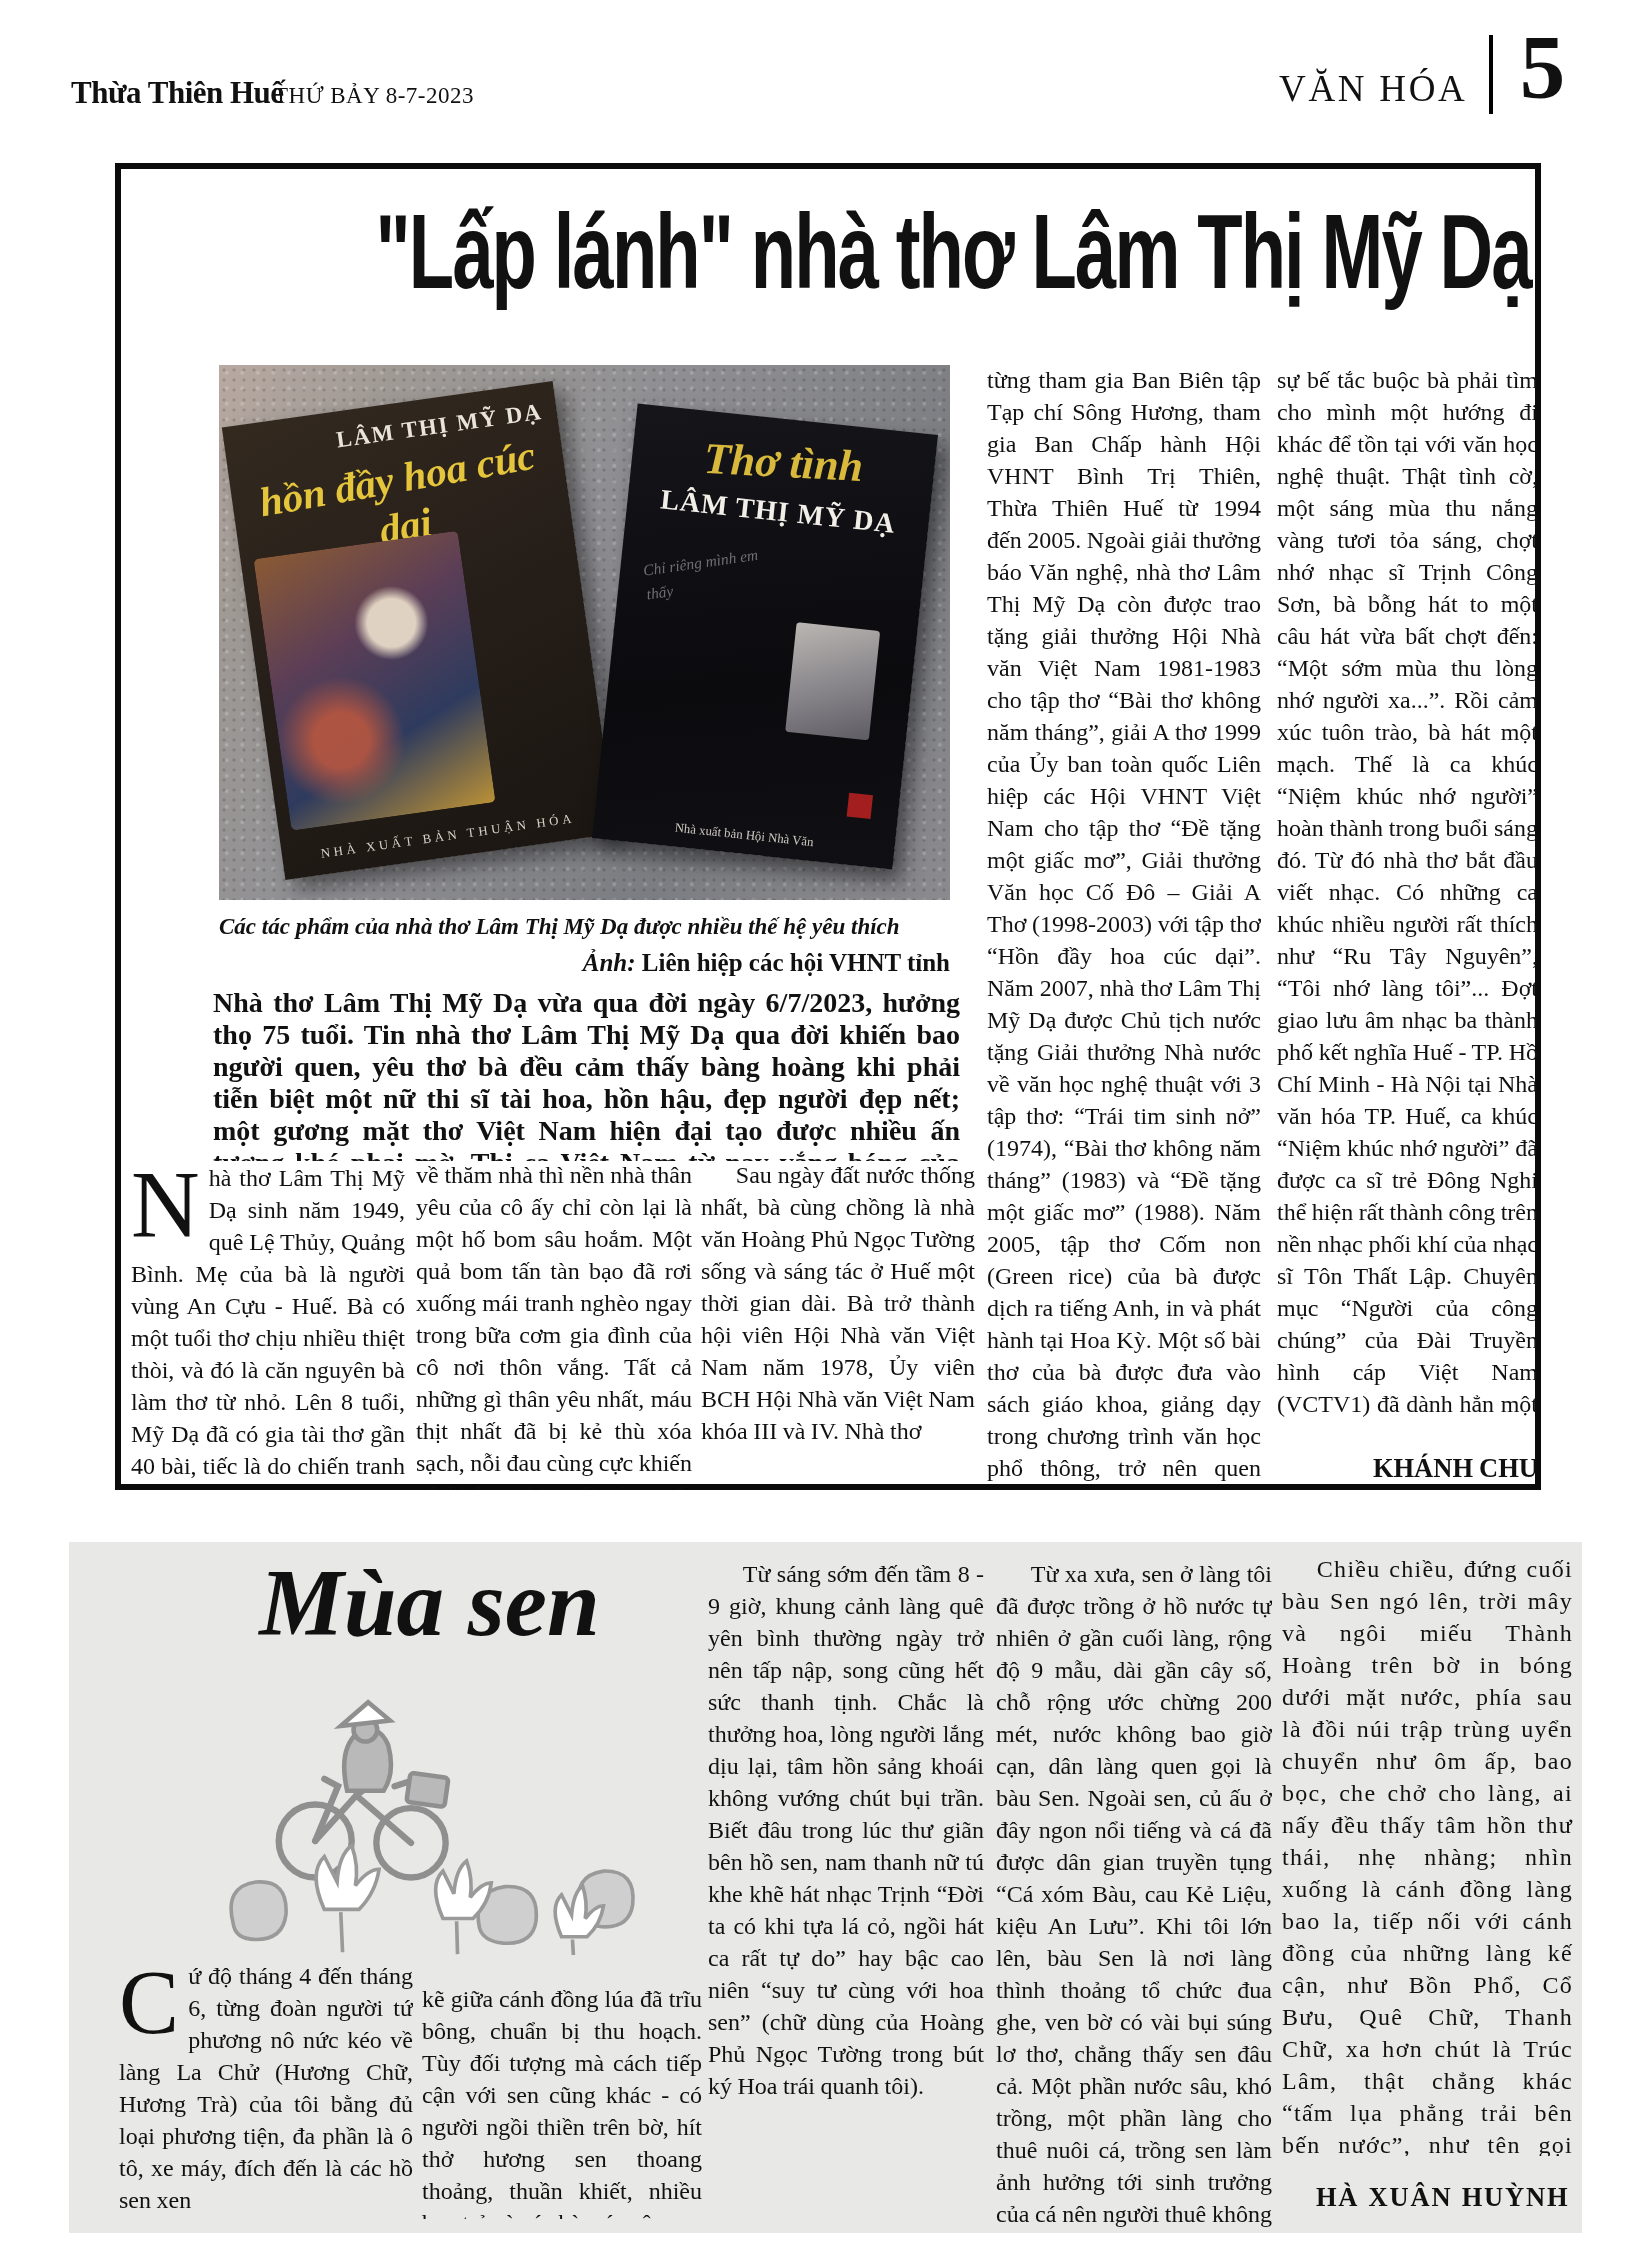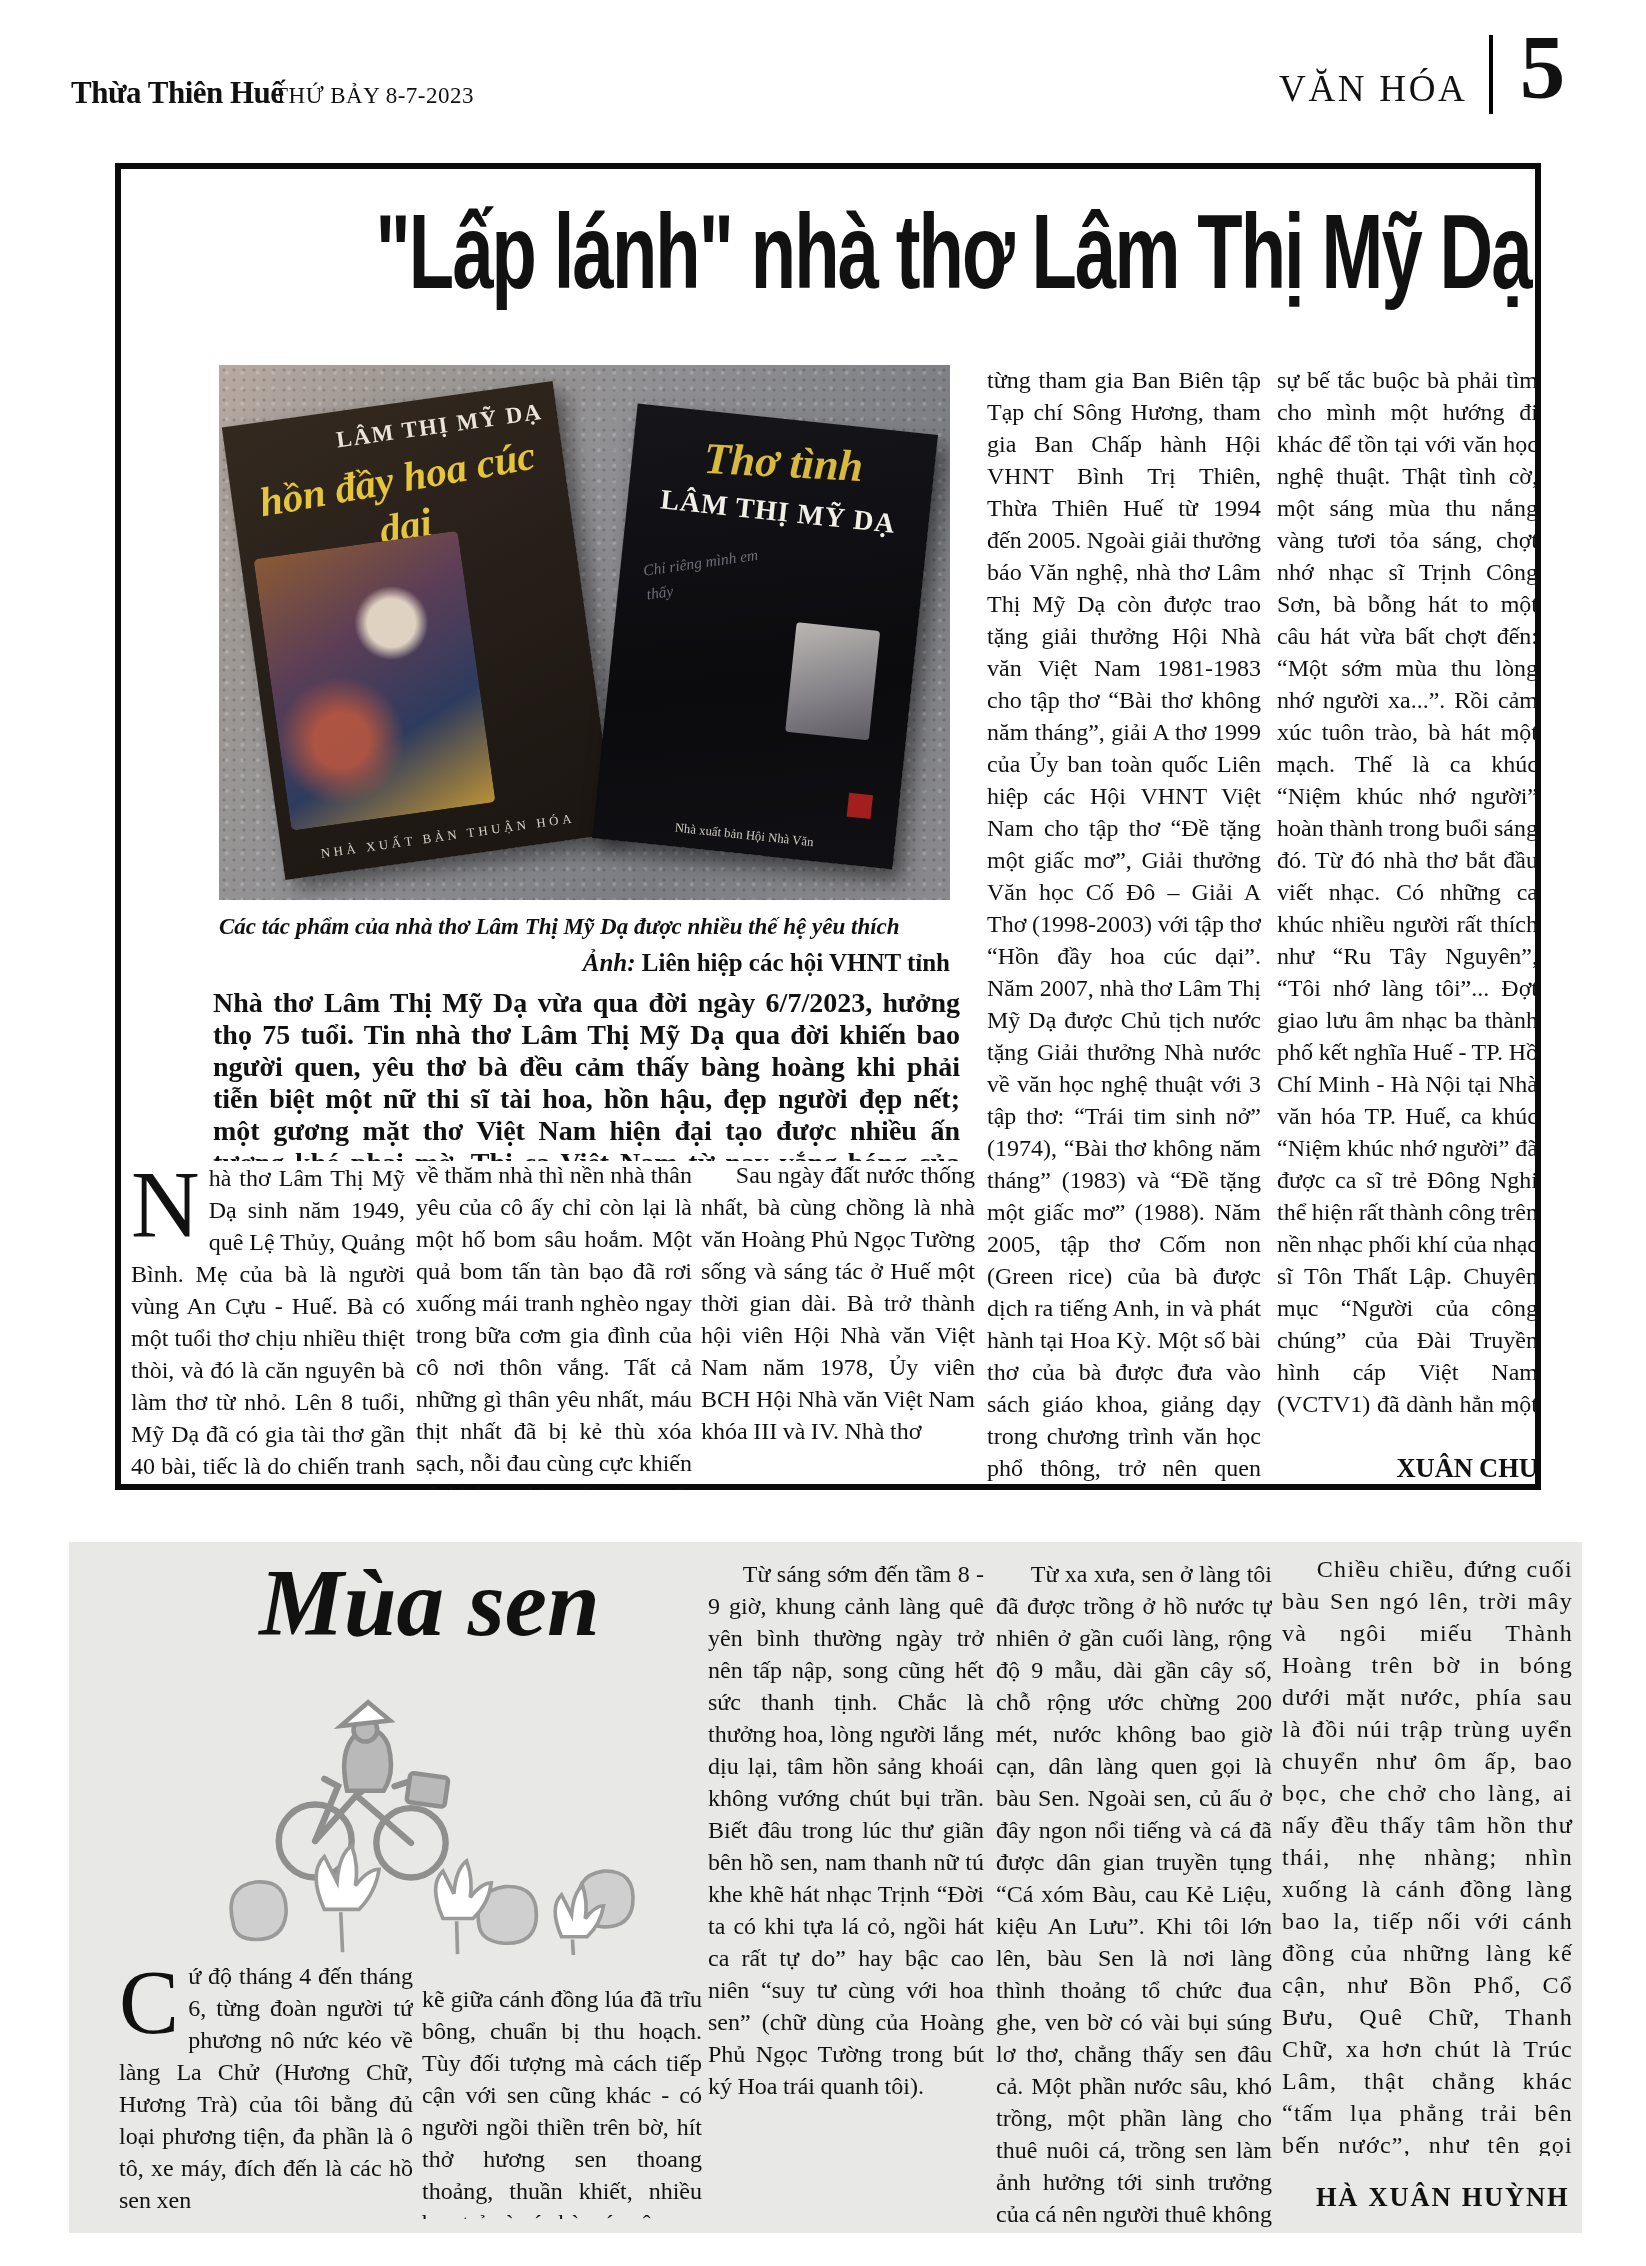--- a/index.html
+++ b/index.html
@@ -127,21 +127,21 @@
   </div>
   <div class="abs body-col" style="left:987px;top:364px;width:274px;height:1124px;">
     <p>từng tham gia Ban Biên tập Tạp chí Sông Hương, tham gia Ban Chấp hành Hội VHNT Bình Trị Thiên, Thừa Thiên Huế từ 1994 đến 2005. Ngoài giải thưởng báo Văn nghệ, nhà thơ Lâm Thị Mỹ Dạ còn được trao tặng giải thưởng Hội Nhà văn Việt Nam 1981-1983 cho tập thơ “Bài thơ không năm tháng”, giải A thơ 1999 của Ủy ban toàn quốc Liên hiệp các Hội VHNT Việt Nam cho tập thơ “Đề tặng một giấc mơ”, Giải thưởng Văn học Cố Đô – Giải A Thơ (1998-2003) với tập thơ “Hồn đầy hoa cúc dại”. Năm 2007, nhà thơ Lâm Thị Mỹ Dạ được Chủ tịch nước tặng Giải thưởng Nhà nước về văn học nghệ thuật với 3 tập thơ: “Trái tim sinh nở” (1974), “Bài thơ không năm tháng” (1983) và “Đề tặng một giấc mơ” (1988). Năm 2005, tập thơ Cốm non (Green rice) của bà được dịch ra tiếng Anh, in và phát hành tại Hoa Kỳ. Một số bài thơ của bà được đưa vào sách giáo khoa, giảng dạy trong chương trình văn học phổ thông, trở nên quen thuộc với nhiều thế hệ độc giả.</p>
 
   </div>
   <div class="abs body-col" style="left:1277px;top:364px;width:261px;height:1124px;">
     <div style="height:1060px;overflow:hidden;">
       <p>sự bế tắc buộc bà phải tìm cho mình một hướng đi khác để tồn tại với văn học nghệ thuật. Thật tình cờ, một sáng mùa thu nắng vàng tươi tỏa sáng, chợt nhớ nhạc sĩ Trịnh Công Sơn, bà bỗng hát to một câu hát vừa bất chợt đến: “Một sớm mùa thu lòng nhớ người xa...”. Rồi cảm xúc tuôn trào, bà hát một mạch. Thế là ca khúc “Niệm khúc nhớ người” hoàn thành trong buổi sáng đó. Từ đó nhà thơ bắt đầu viết nhạc. Có những ca khúc nhiều người rất thích như “Ru Tây Nguyên”, “Tôi nhớ làng tôi”... Đợt giao lưu âm nhạc ba thành phố kết nghĩa Huế - TP. Hồ Chí Minh - Hà Nội tại Nhà văn hóa TP. Huế, ca khúc “Niệm khúc nhớ người” đã được ca sĩ trẻ Đông Nghi thể hiện rất thành công trên nền nhạc phối khí của nhạc sĩ Tôn Thất Lập. Chuyên mục “Người của công chúng” của Đài Truyền hình cáp Việt Nam (VCTV1) đã dành hẳn một chương trình giới thiệu một số nhạc phẩm của bà, trong đó có ca khúc “Tôi nhớ làng tôi” do NSND Quang Thọ trình diễn,... Bà đã từng có ý định sẽ làm một CD cho những ca khúc của mình.</p>
 
     </div>
-    <div class="byline" style="position:absolute;right:0;bottom:3.7px;">XUÂN CHU</div>
+    <div class="byline" style="position:absolute;right:0;bottom:3.7px;">KHÁNH CHU</div>
   </div>
 
   <div class="abs gray-panel" style="left:69px;top:1542px;width:1513px;height:691px;"></div>
 
   <div class="abs sen-title" style="left:137px;top:1553px;width:585px;">Mùa sen</div>
 
   <div class="abs" style="left:178px;top:1695px;width:466px;height:260px;">
     <svg viewBox="0 0 510 285" width="466" height="260">
       <g fill="none" stroke="#8f8f8f" stroke-width="7" stroke-linecap="round">
         <circle cx="150" cy="160" r="40"></circle>

